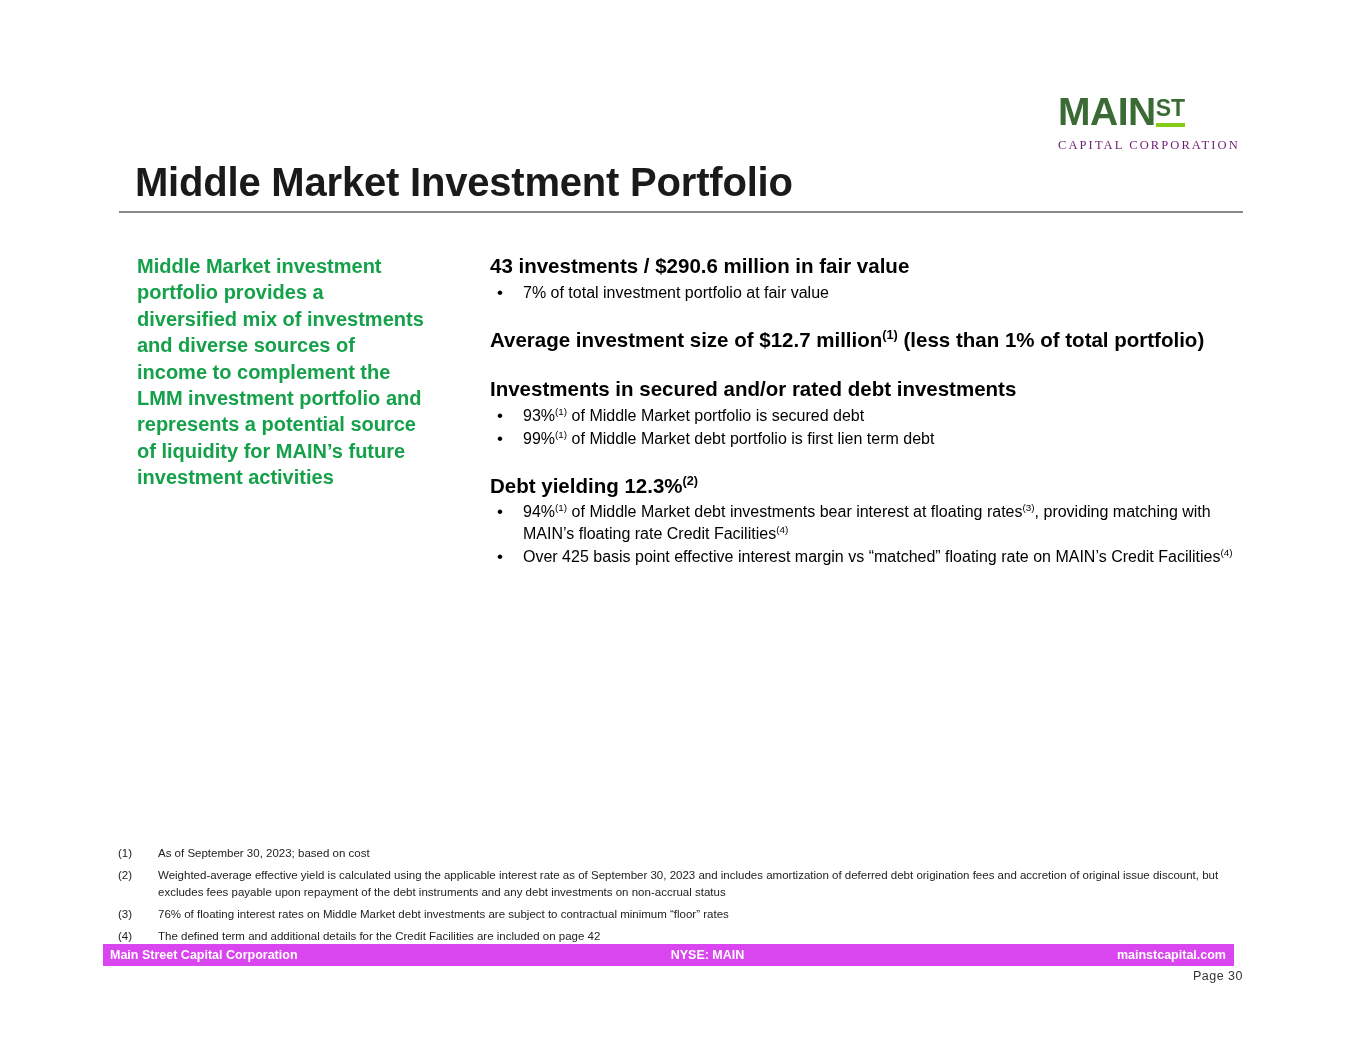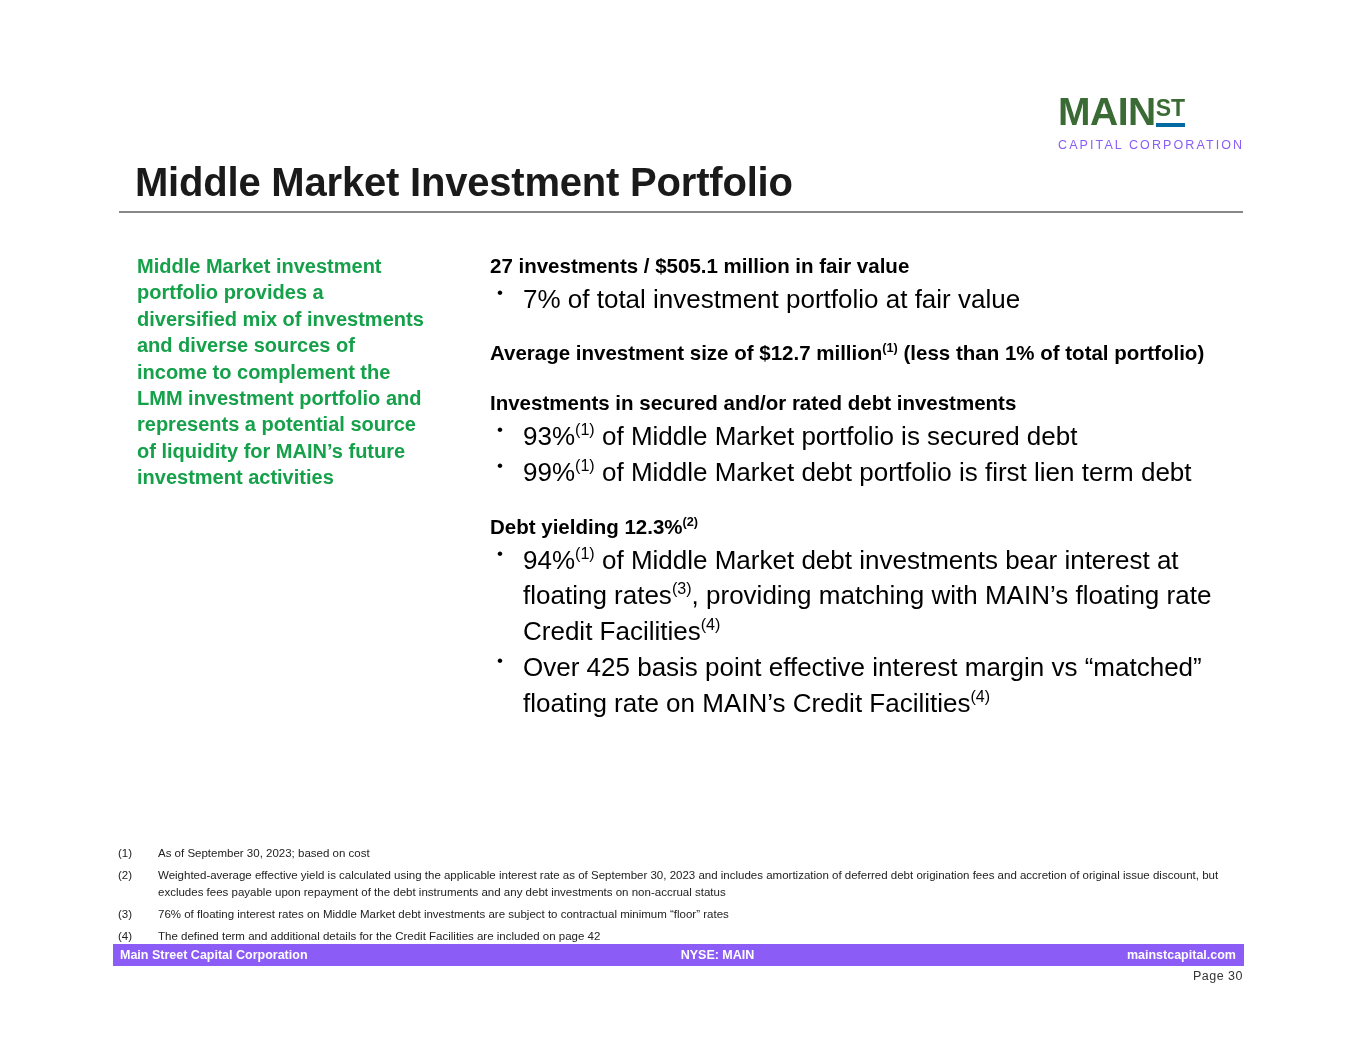--- a/index.html
+++ b/index.html
@@ -30,31 +30,32 @@
     color: #3a6b35;
     letter-spacing: -0.5px;
     line-height: 1;
     white-space: nowrap;
     display: block;
   }
   .logo-st {
     font-size: 23px;
     font-weight: bold;
     vertical-align: 9px;
-    border-bottom: 4px solid #0369a1;
+    border-bottom: 4px solid #84cc16;
     padding-bottom: 2px;
     letter-spacing: 0px;
   }
   .logo-sub {
     display: block;
     font-size: 12.5px;
-    color: #8b5cf6;
+    color: #701a75;
     letter-spacing: 2.1px;
     margin-top: 7px;
     white-space: nowrap;
+    font-family: Liberation Serif, serif;
   }
 
   
   .page-title {
     position: absolute;
     left: 135px;
     top: 160px;
     font-size: 40px;
     font-weight: bold;
     color: #1a1a1a;
@@ -97,21 +98,21 @@
     color: #000;
   }
   ul.bullets {
     list-style: none;
     margin: 2px 0 0 0;
     padding: 0;
   }
   ul.bullets li {
     position: relative;
     padding-left: 33px;
-    font-size: 26px;
+    font-size: 16px;
     line-height: 1.37;
     color: #000;
     margin-top: 1px;
   }
   ul.bullets li::before {
     content: "\2022";
     position: absolute;
     left: 7px;
     top: -1px;
     font-size: 17px;
@@ -138,25 +139,25 @@
   }
   .fn-num {
     width: 40px;
     flex: 0 0 40px;
   }
   .fn-text { flex: 1 1 auto; }
 
   
   .footer-bar {
     position: absolute;
-    left: 113px;
+    left: 103px;
     top: 944px;
     width: 1131px;
     height: 22px;
-    background: #8b5cf6;
+    background: #d946ef;
     color: #ffffff;
     font-size: 12.5px;
     font-weight: bold;
   }
   .footer-left {
     position: absolute;
     left: 7px;
     top: 4px;
   }
   .footer-center {
@@ -189,21 +190,21 @@
   <span class="logo-sub">CAPITAL CORPORATION</span>
 </div>
 
 <div class="page-title">Middle Market Investment Portfolio</div>
 <div class="title-rule"></div>
 
 <div class="callout">Middle Market investment portfolio provides a diversified mix of investments and diverse sources of income to complement the LMM investment portfolio and represents a potential source of liquidity for MAIN’s future investment activities</div>
 
 <div class="body-col">
   <div class="block">
-    <div class="block-head">27 investments / $505.1 million in fair value</div>
+    <div class="block-head">43 investments / $290.6 million in fair value</div>
     <ul class="bullets">
         <li>7% of total investment portfolio at fair value</li>
       </ul>
   </div>
   <div class="block">
     <div class="block-head">Average investment size of $12.7 million<sup>(1)</sup> (less than 1% of total portfolio)</div>
     <ul class="bullets"></ul>
   </div>
   <div class="block">
     <div class="block-head">Investments in secured and/or rated debt investments</div>

